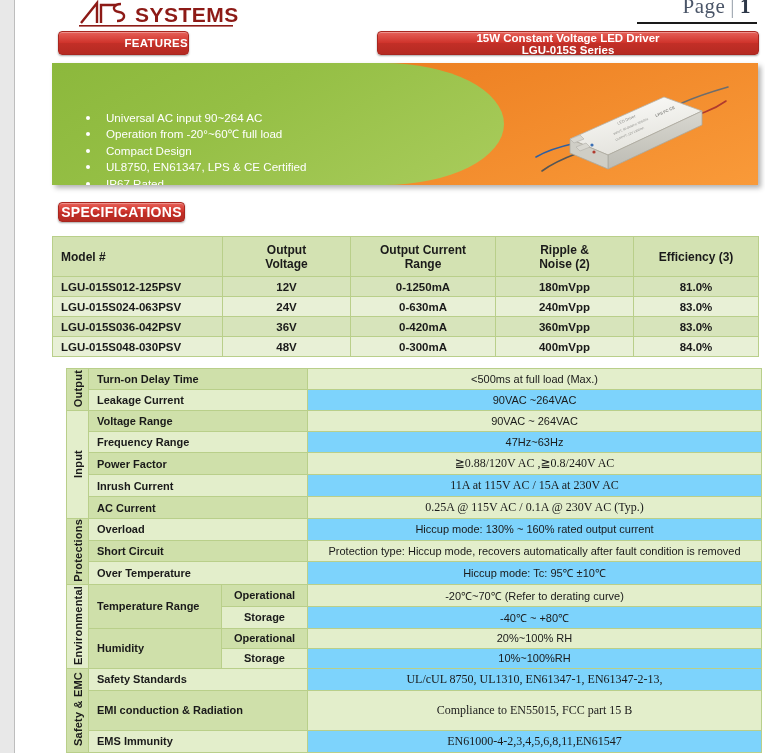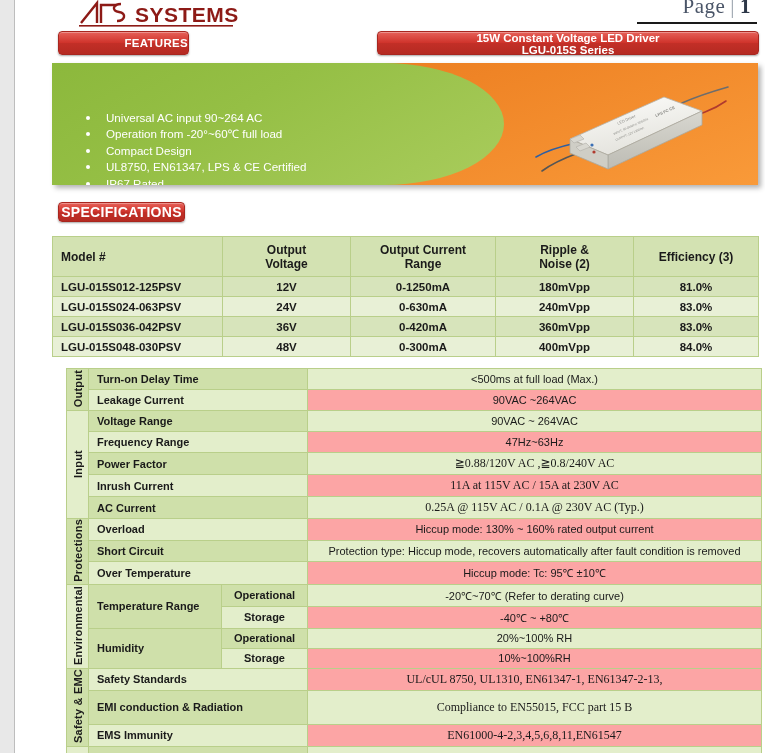--- a/index.html
+++ b/index.html
@@ -137,21 +137,21 @@
   }
   td.lbl.alt { background: #e3eecb; }
   td.sub {
     width: 86px; background: #cfe0aa;
     font-weight: bold; text-align: center; padding: 3px 0;
   }
   td.sub.alt { background: #e3eecb; }
   td.val {
     background: #e3eecb; text-align: center; padding: 3px 6px;
   }
-  td.val.alt { background: #fca5a5; }
+  td.val.alt { background: #7dd3fc; }
   td.val.serif { font-family: "Liberation Serif", serif; font-size: 12px; }
   .r20 { height: 20px; }
 </style>
 </head>
 <body>
 
 <div id="page">
   <div class="gutter-line"></div>
 
   <div id="pagenum">
@@ -372,21 +372,21 @@
         <td class="val alt">10%~100%RH</td>
       </tr>
 
       <tr class="r20">
         <td class="cat" rowspan="3">
           <span>Safety &amp; EMC</span>
         </td>
         <td class="lbl alt" colspan="2">Safety Standards</td>
         <td class="val alt serif">UL/cUL 8750, UL1310, EN61347-1, EN61347-2-13,</td>
       </tr>
-      <tr style="height:34px">
+      <tr style="height:40px">
         <td class="lbl" colspan="2">EMI conduction &amp; Radiation</td>
         <td class="val serif">Compliance to EN55015, FCC part 15 B</td>
       </tr>
       <tr class="r20">
         <td class="lbl alt" colspan="2">EMS Immunity</td>
         <td class="val alt serif">EN61000-4-2,3,4,5,6,8,11,EN61547</td>
       </tr>
 
       <tr class="r20">
         <td class="cat alt" rowspan="3">

